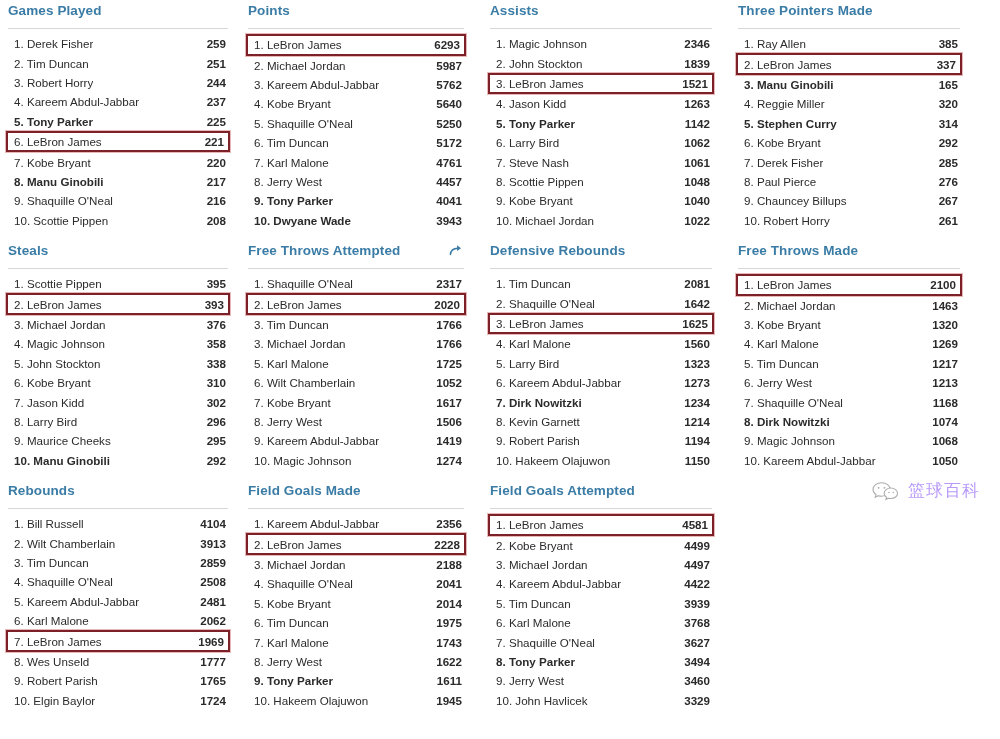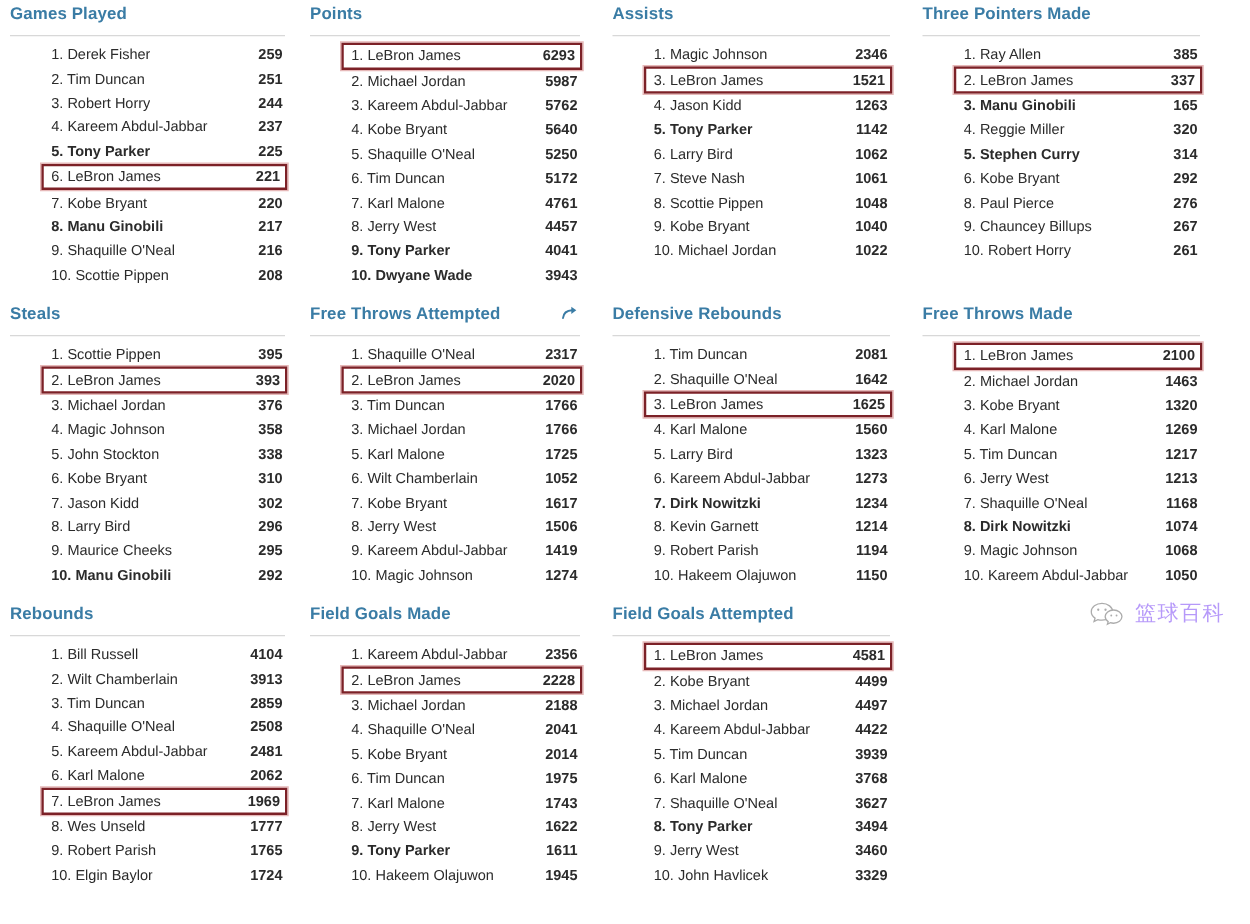--- a/index.html
+++ b/index.html
@@ -62,21 +62,21 @@
     flex: 0 0 auto;
     display: block;
   }
   .share-icon.hidden { visibility: hidden; }
   .panel-rule {
     height: 1px;
     background: #d8d8d8;
     margin-top: 6px;
     margin-bottom: 5px;
   }
-  .rows { position: relative; margin-left: 27px; }
+  .rows { position: relative; }
   .row {
     position: relative;
     display: flex;
     align-items: center;
     justify-content: space-between;
     height: 19.4px;
     font-size: 11.6px;
     color: #2b2b2b;
     padding: 0 2px 0 6px;
   }
@@ -245,20 +245,24 @@
                 <path d="M11.3 4.2l5 3.6-5 3.6z" fill="currentColor" stroke="none"></path>
               </svg>
             </span>
           </div>
           <div class="panel-rule"></div>
           <div class="rows">
             <div class="row">
               <span class="nm"><span class="rank">1.</span> <span>Magic Johnson</span></span>
               <span class="vl">2346</span>
             </div>
+            <div class="row">
+              <span class="nm"><span class="rank">2.</span> <span>John Stockton</span></span>
+              <span class="vl">1839</span>
+            </div>
             <div class="row bold hl">
               <span class="nm"><span class="rank">3.</span> <span>LeBron James</span></span>
               <span class="vl">1521</span>
             </div>
             <div class="row">
               <span class="nm"><span class="rank">4.</span> <span>Jason Kidd</span></span>
               <span class="vl">1263</span>
             </div>
             <div class="row bold">
               <span class="nm"><span class="rank">5.</span> <span>Tony Parker</span></span>
@@ -316,20 +320,24 @@
               <span class="nm"><span class="rank">4.</span> <span>Reggie Miller</span></span>
               <span class="vl">320</span>
             </div>
             <div class="row bold">
               <span class="nm"><span class="rank">5.</span> <span>Stephen Curry</span></span>
               <span class="vl">314</span>
             </div>
             <div class="row">
               <span class="nm"><span class="rank">6.</span> <span>Kobe Bryant</span></span>
               <span class="vl">292</span>
+            </div>
+            <div class="row">
+              <span class="nm"><span class="rank">7.</span> <span>Derek Fisher</span></span>
+              <span class="vl">285</span>
             </div>
             <div class="row">
               <span class="nm"><span class="rank">8.</span> <span>Paul Pierce</span></span>
               <span class="vl">276</span>
             </div>
             <div class="row">
               <span class="nm"><span class="rank">9.</span> <span>Chauncey Billups</span></span>
               <span class="vl">267</span>
             </div>
             <div class="row">

